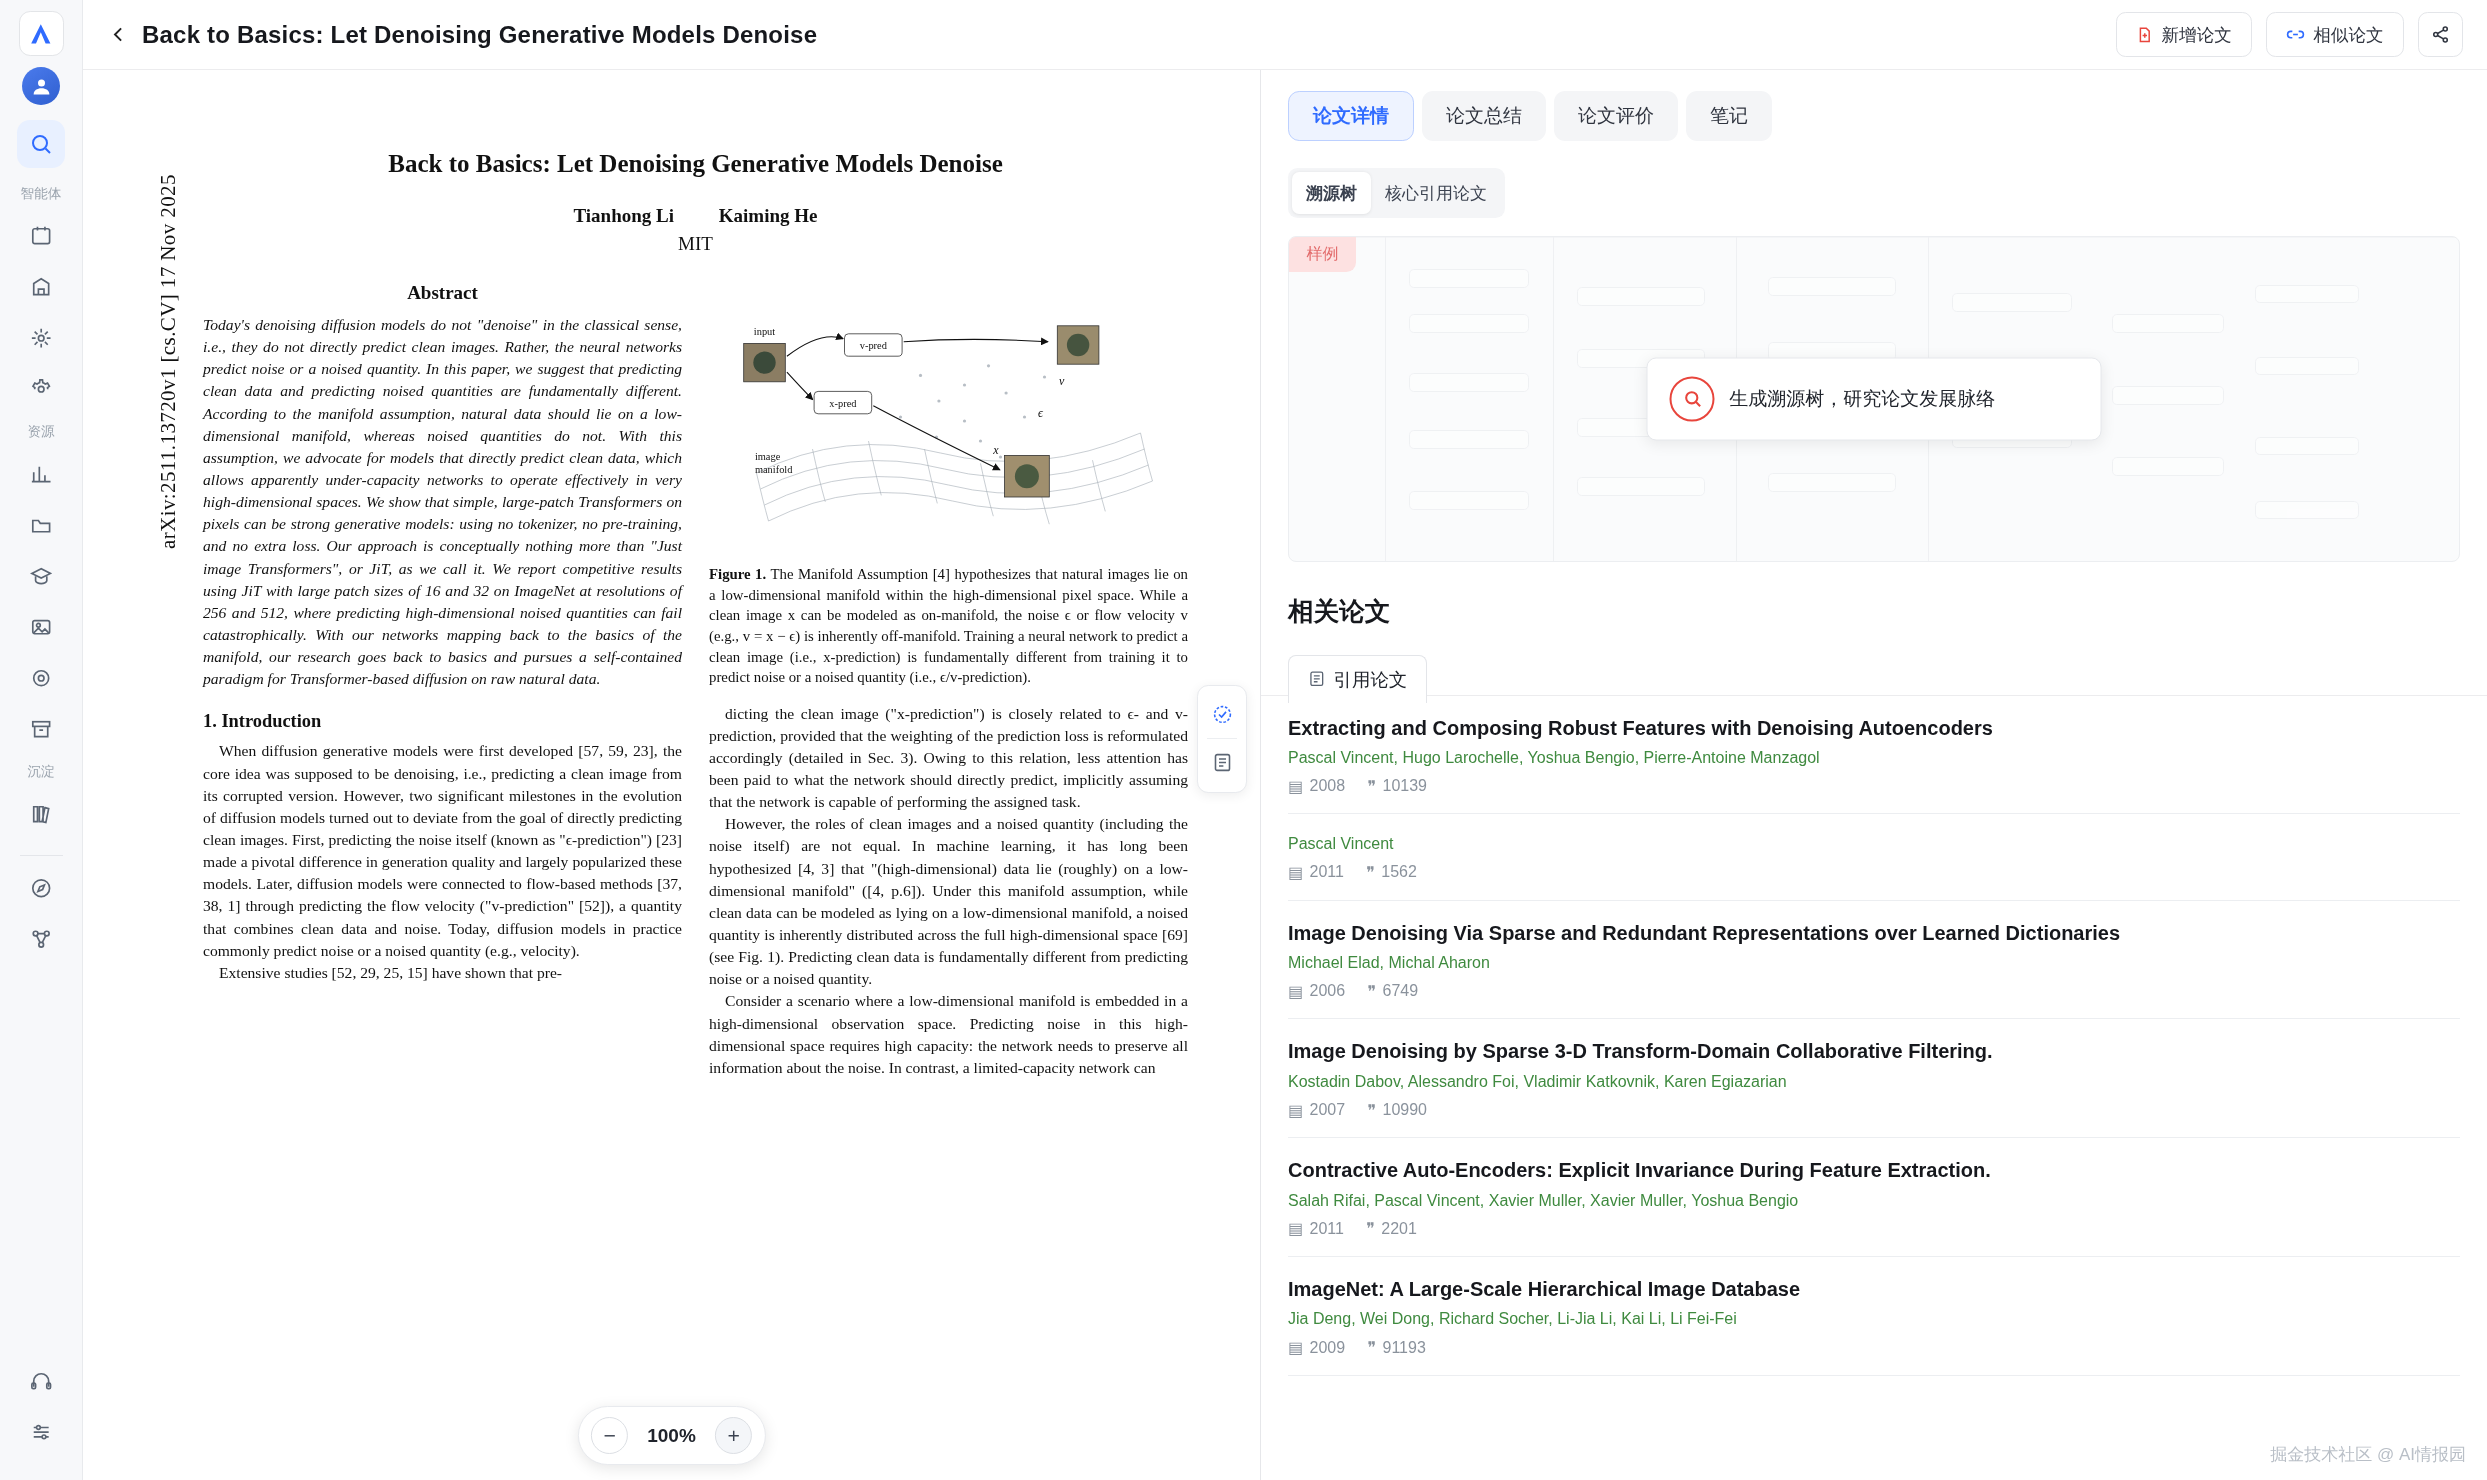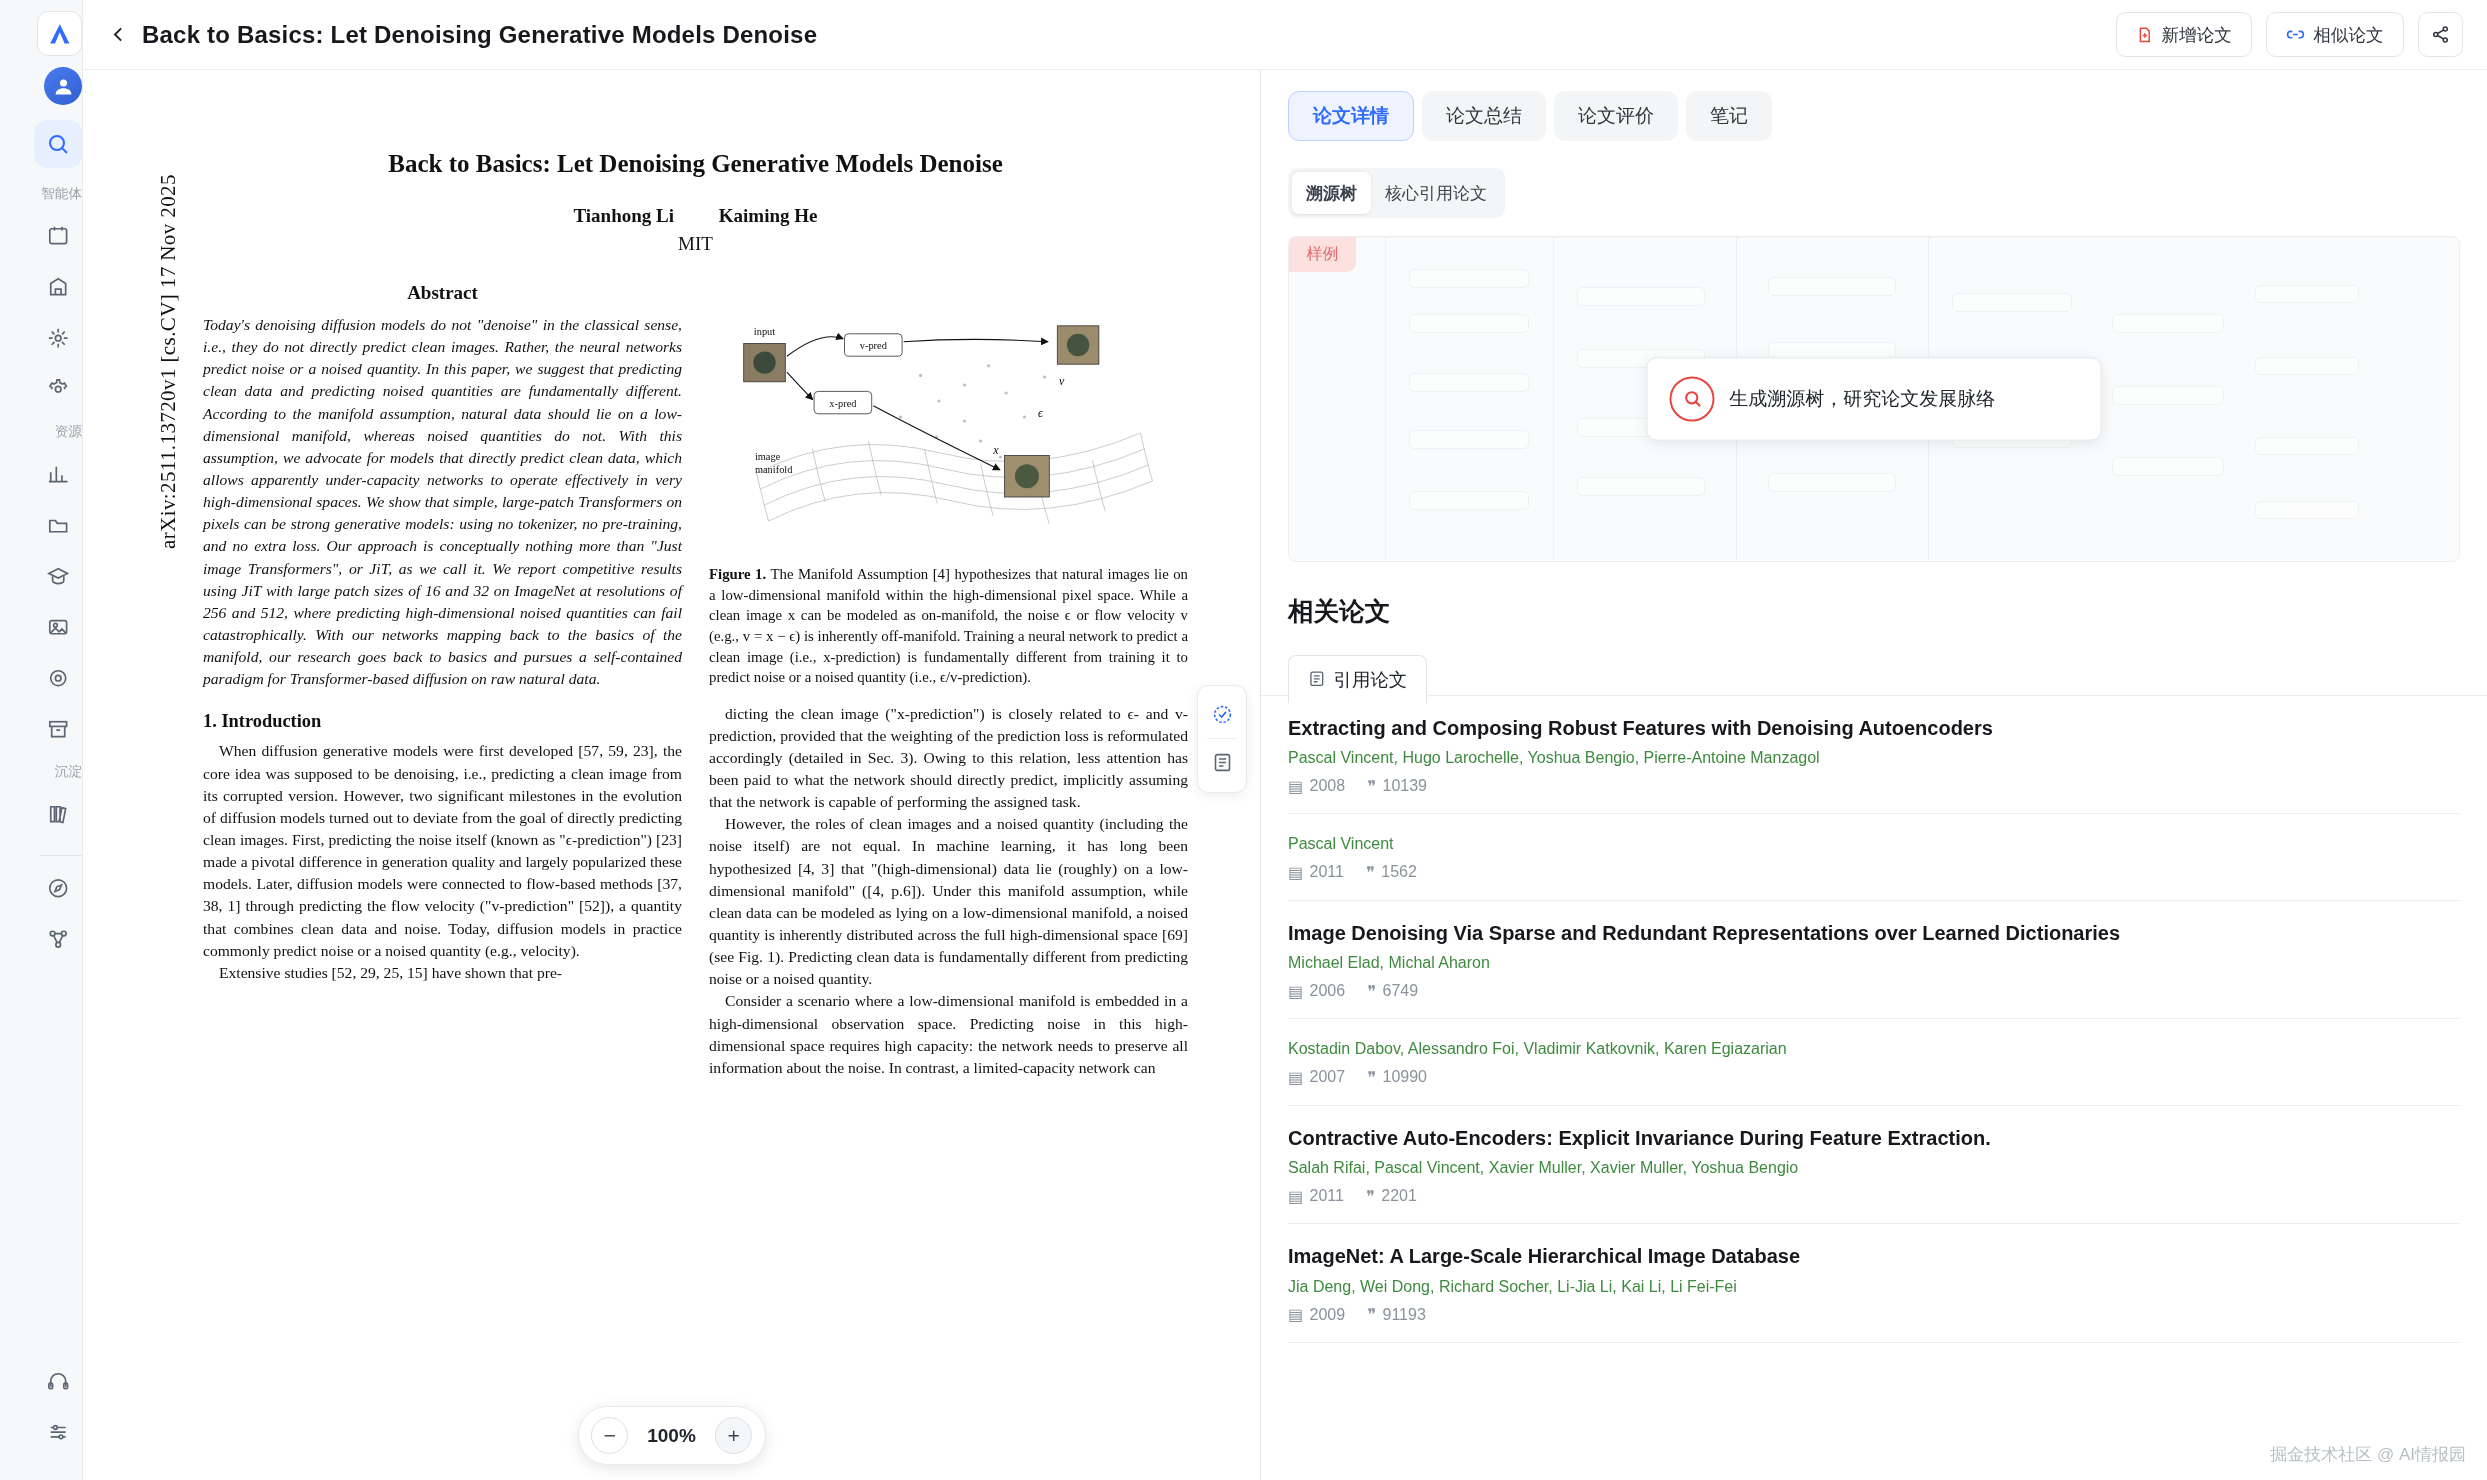--- a/index.html
+++ b/index.html
@@ -9,21 +9,21 @@
     background: #f2f3f5;
     overflow: hidden;
   }
   .app { display: flex; width: 2487px; height: 1481px; }
 
   
   .rail {
     width: 83px; height: 100%;
     background: #f7f8fa;
     border-right: 0.8px solid #e8eaed;
-    display: flex; flex-direction: column; align-items: flex-end;
+    display: flex; flex-direction: column; align-items: center;
     padding-top: 11.2px;
     position: relative;
   }
   .rail-logo {
     width: 45px; height: 45px; border-radius: 11.2px;
     background: #ffffff; border: 0.8px solid #e3e5e8;
     display: flex; align-items: center; justify-content: center;
     margin-bottom: 11.2px;
   }
   .rail-avatar {
@@ -638,20 +638,21 @@
                   <span>2006</span>
                 </span>
               <span class="mi">
                   <span>❞</span>
                   <span>6749</span>
                 </span>
             </div>
           </div>
 
           <div class="paper-item">
+            <div class="p-title">Image Denoising by Sparse 3-D Transform-Domain Collaborative Filtering.</div>
             <div class="p-authors">
               <span>Kostadin Dabov</span><span class="sep">, </span><span>Alessandro Foi</span><span class="sep">, </span><span>Vladimir Katkovnik</span><span class="sep">, </span><span>Karen Egiazarian</span>
             </div>
             <div class="p-meta">
               <span class="mi">
                   <span>▤</span>
                   <span>2007</span>
                 </span>
               <span class="mi">
                   <span>❞</span>

